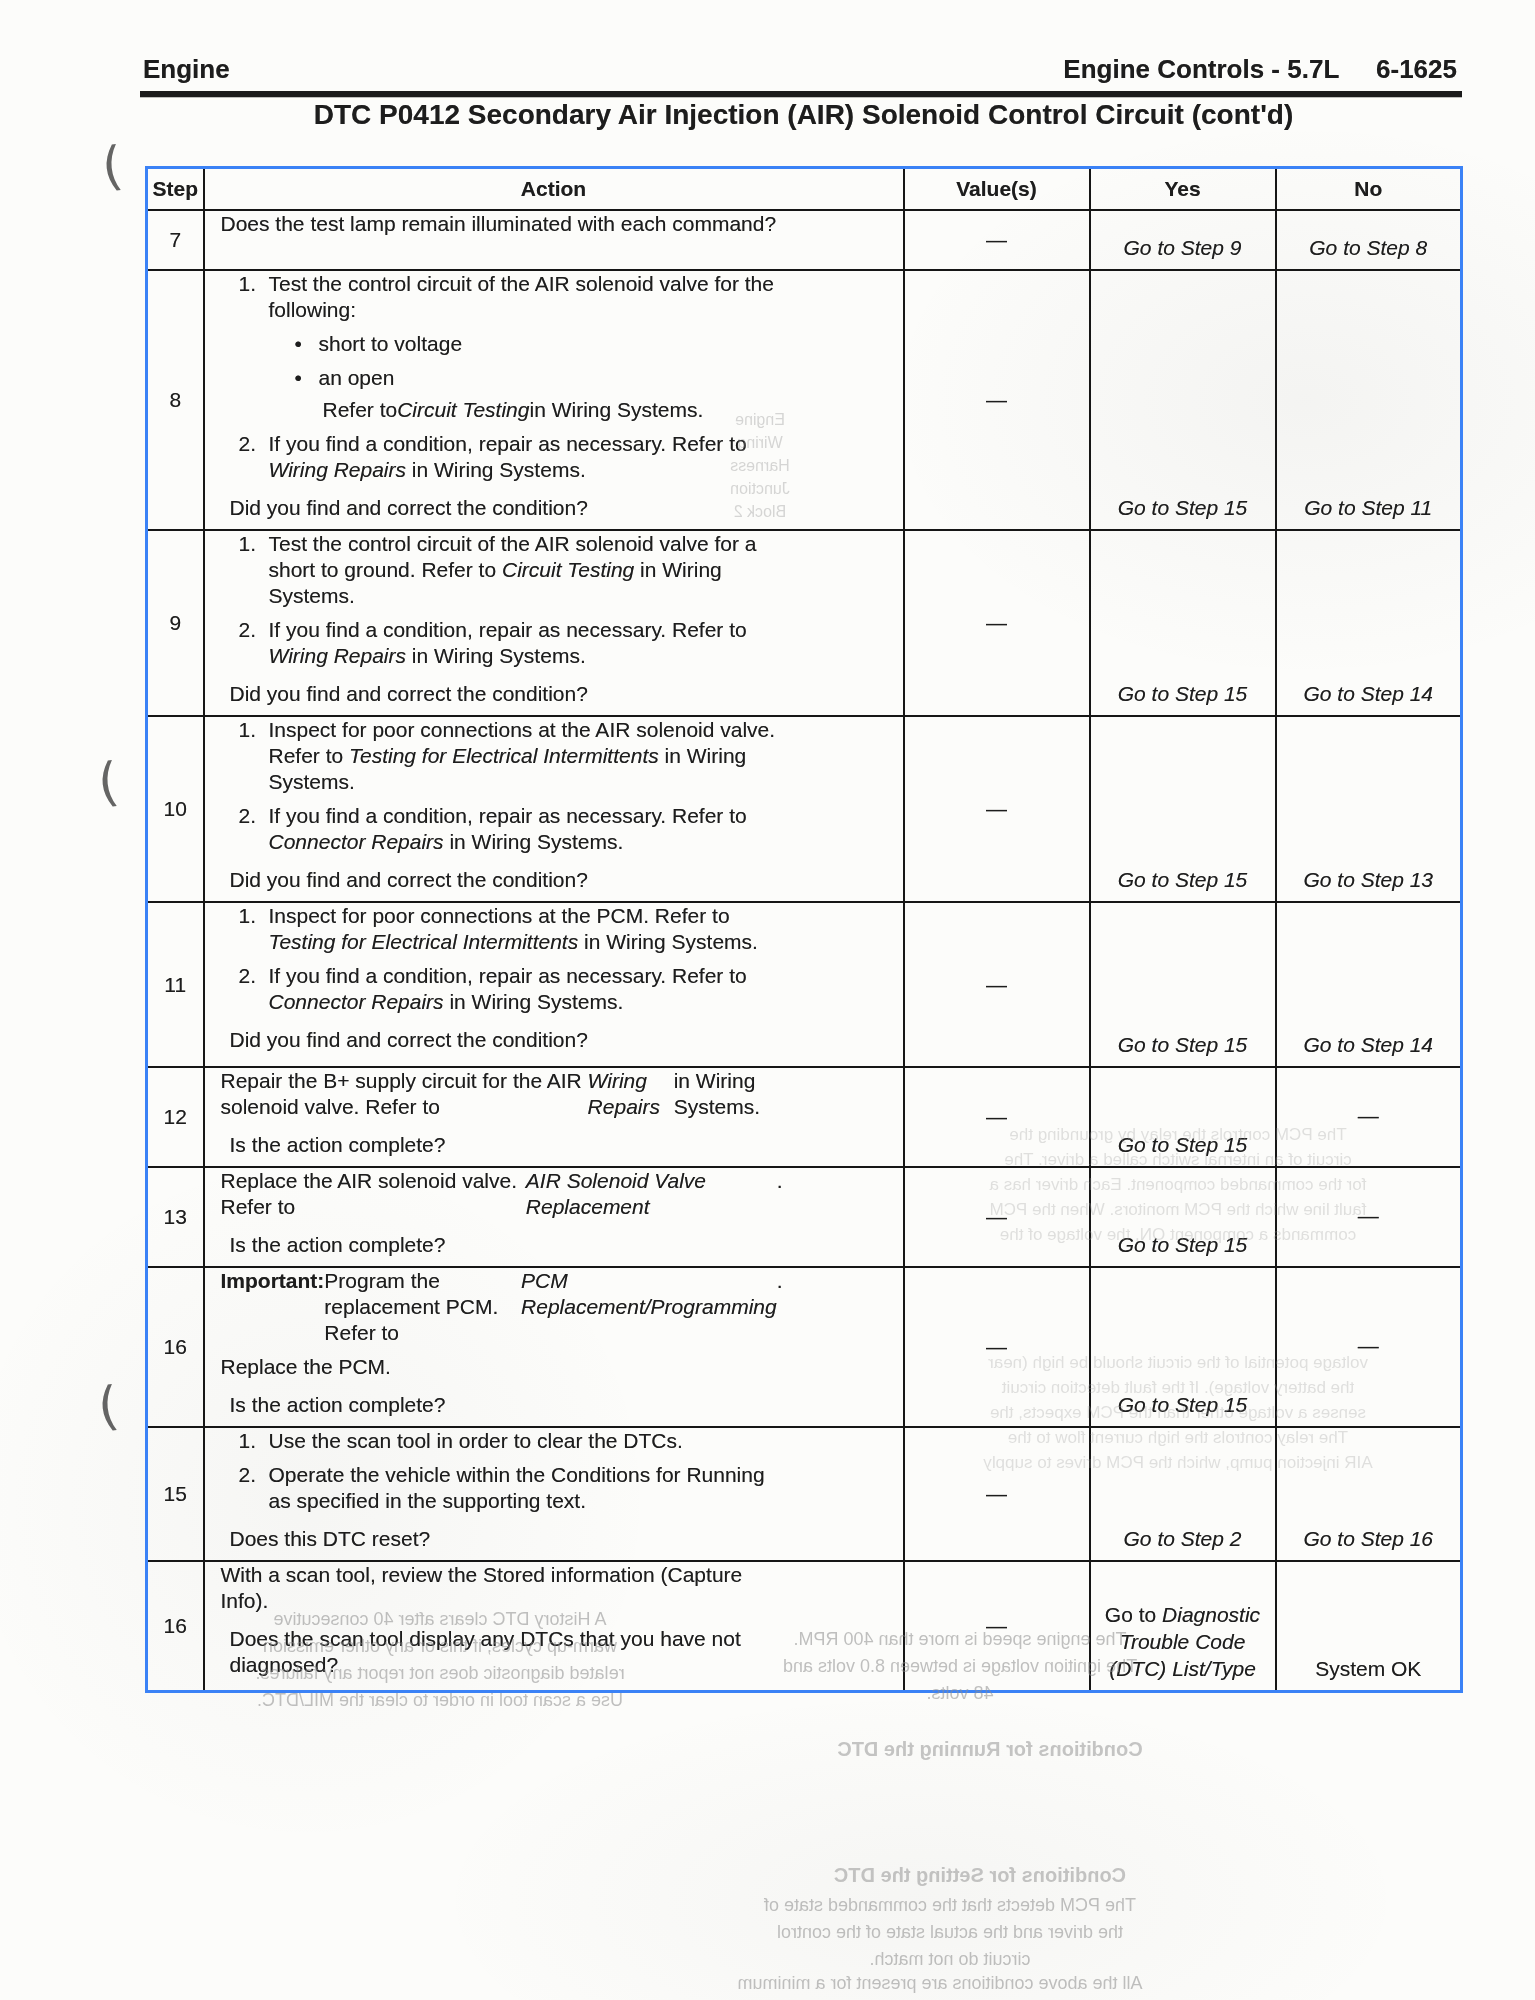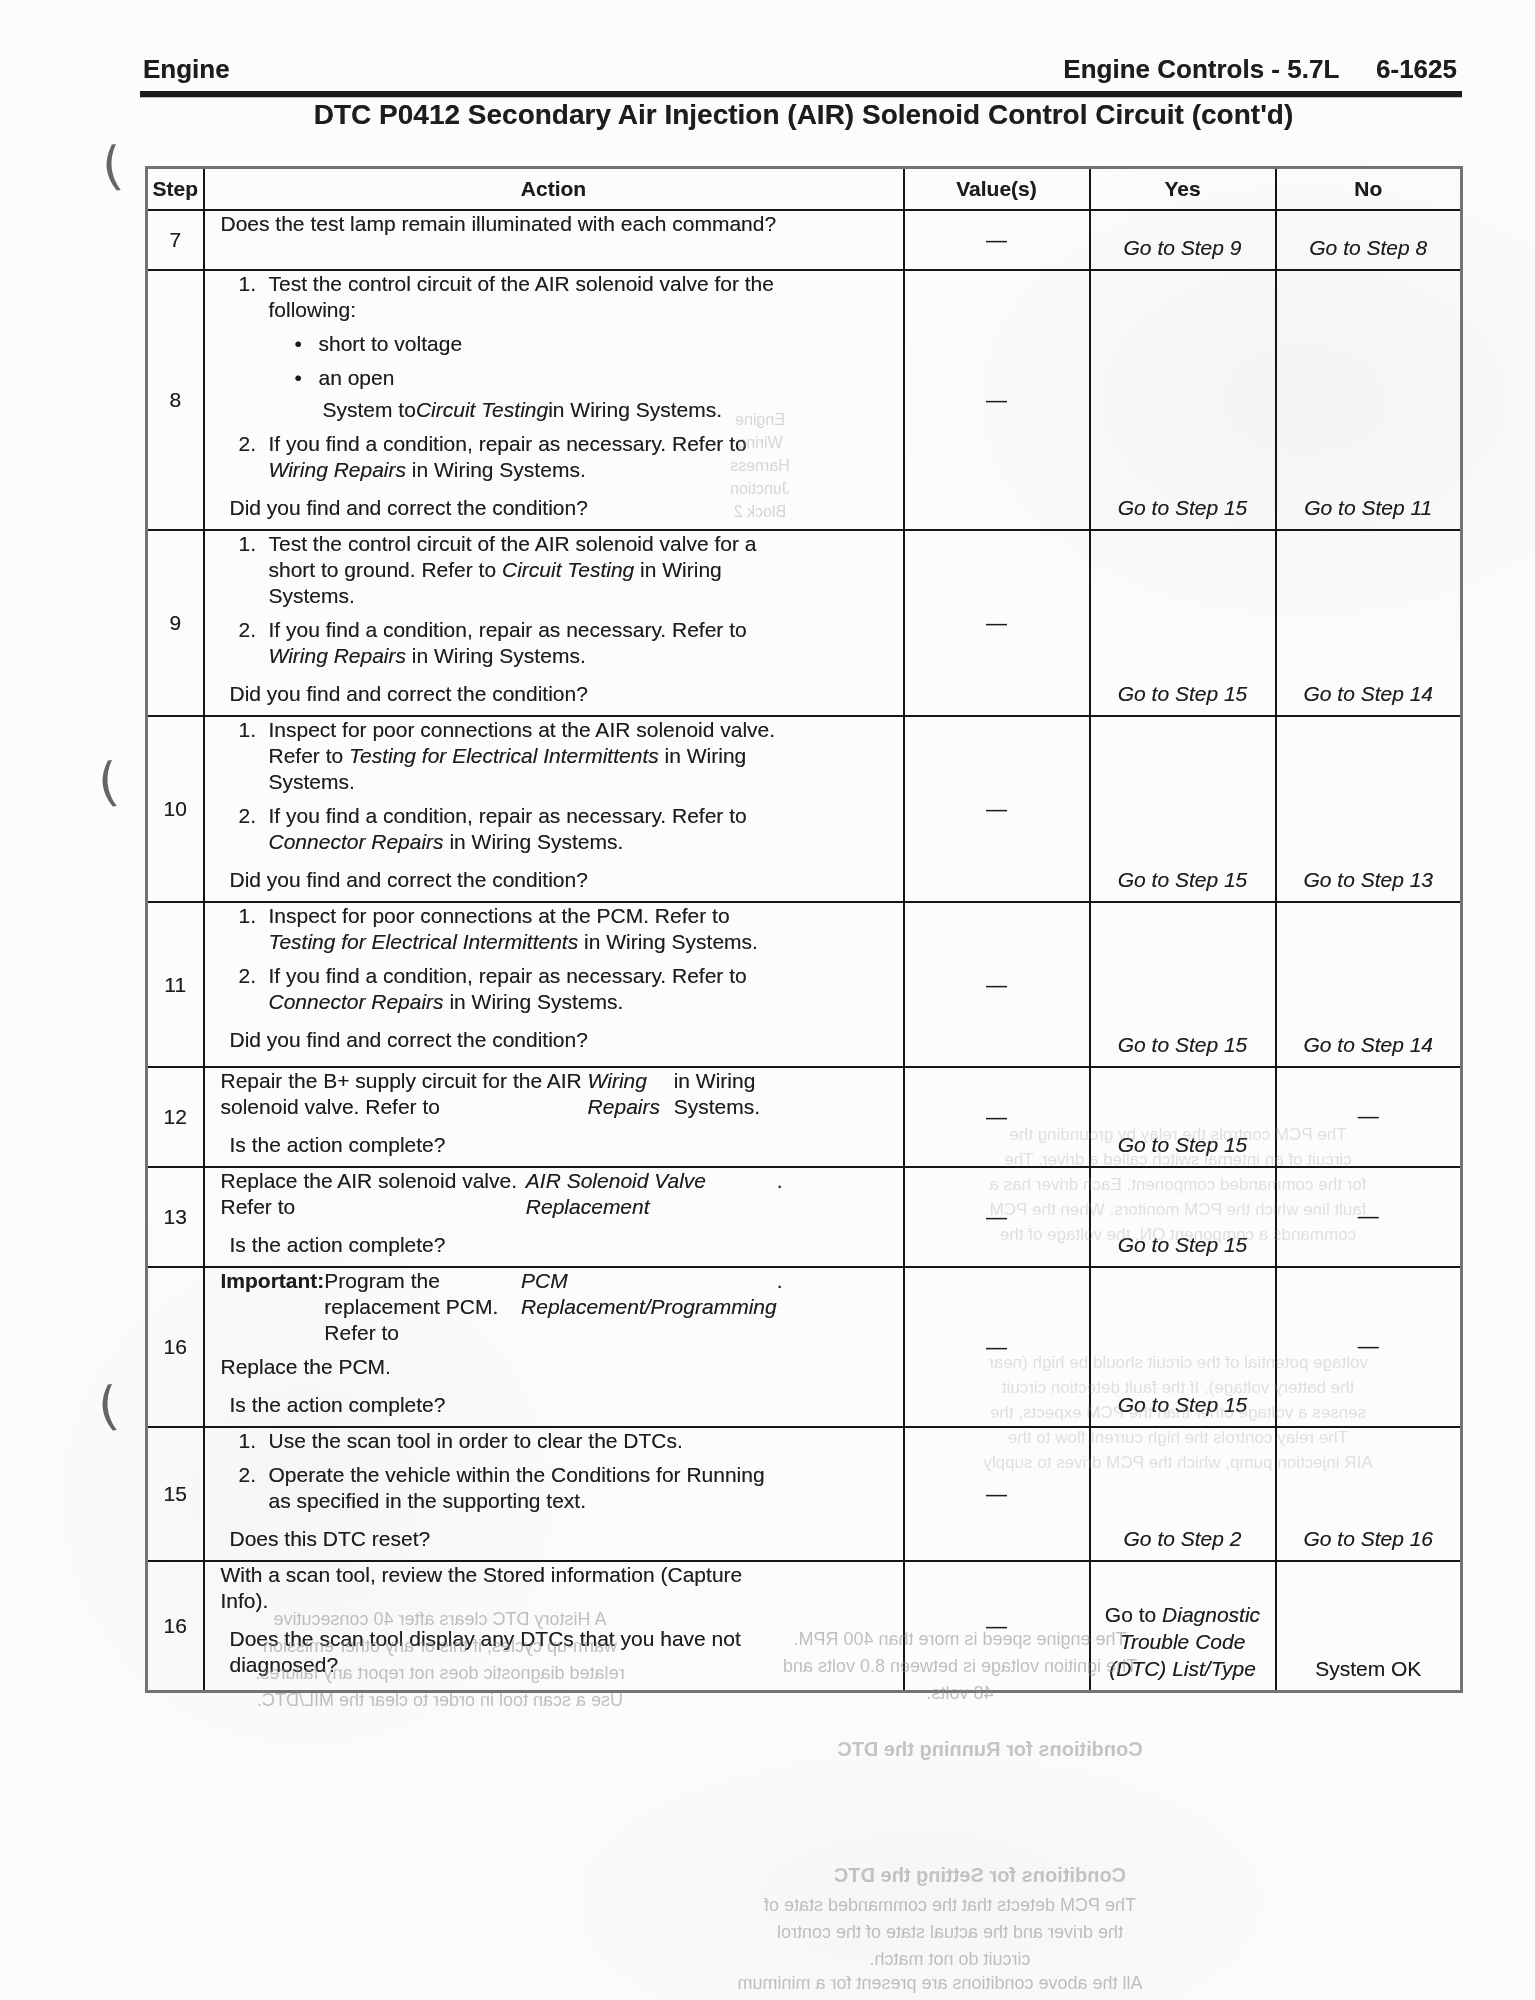--- a/index.html
+++ b/index.html
@@ -22,21 +22,21 @@
   .pgnum{margin-left:30px;margin-top:20px;}
   .rule{position:absolute;left:140px;top:91px;width:1322px;height:6px;background:#1b1b1b;
         box-shadow:0 1px 0 rgba(0,0,0,.25);}
 
   
   .title{position:absolute;left:145px;top:99px;width:1317px;text-align:center;
          font-size:28px;font-weight:bold;text-shadow:0 0 0.6px rgba(20,20,20,.5);}
 
   
   table{position:absolute;left:145px;top:166px;width:1317px;table-layout:fixed;
-        border-collapse:collapse;border:3px solid #737373;}
+        border-collapse:collapse;border:3px solid #3b82f6;}
   th,td{border:2.5px solid #161616;}
   th{height:36px;font-size:21px;font-weight:bold;text-align:center;vertical-align:middle;
      text-shadow:0 0 0.5px rgba(20,20,20,.5);padding:2px;}
   td{font-size:21px;line-height:26px;text-shadow:0 0 0.4px rgba(25,25,25,.5);}
   .td-step{text-align:center;vertical-align:middle;}
   .td-action{vertical-align:top;padding:0 120px 8px 14px;}
   .awrap{display:flex;flex-direction:column;height:100%;box-sizing:border-box;}
   .blk{display:flex;margin:0 0 8px 0;}
   .blk.num{margin-left:20px;}
   .blk .mark{flex:0 0 30px;width:30px;}
@@ -127,21 +127,21 @@
               </div>
               <div class="blk bullet">
                 <span class="mark">•</span>
                 <span class="mtxt"><span>short to voltage</span></span>
               </div>
               <div class="blk bullet">
                 <span class="mark">•</span>
                 <span class="mtxt"><span>an open</span></span>
               </div>
               <div class="blk cont">
-                <span>System to </span>
+                <span>Refer to </span>
                 <span class="it">Circuit Testing</span>
                 <span> in Wiring Systems.</span>
               </div>
               <div class="blk num">
                 <span class="mark">2.</span>
                 <span class="mtxt"><span>If you find a condition, repair as necessary. Refer to </span><span class="it">Wiring Repairs</span><span> in Wiring Systems.</span></span>
               </div>
               <div class="blk question">
                 <span>Did you find and correct the condition?</span>
               </div>

